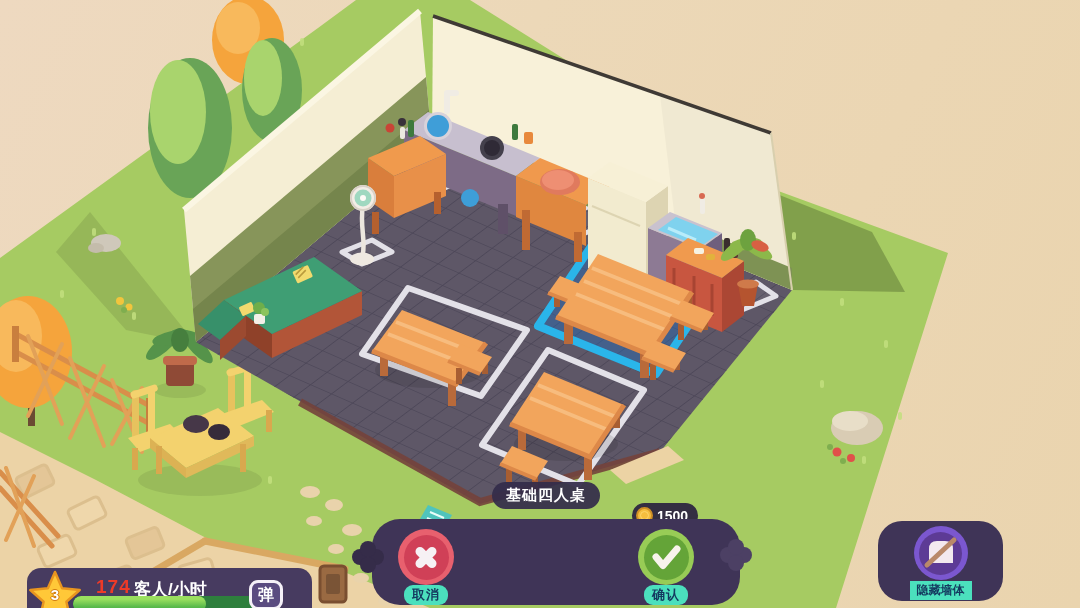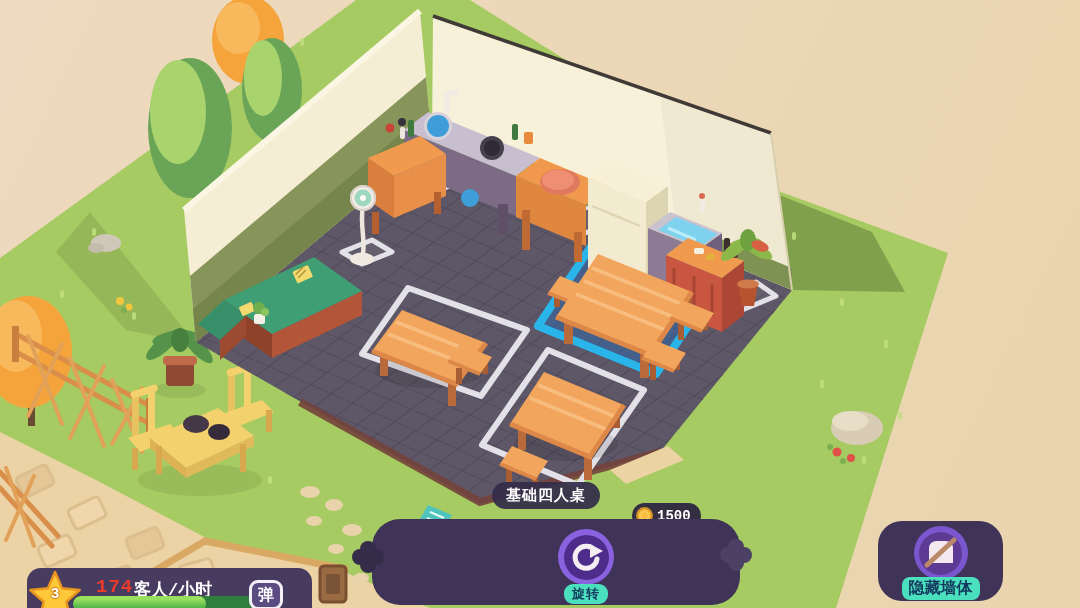--- a/index.html
+++ b/index.html
@@ -1,18 +1,18 @@
 <!DOCTYPE html>
 <html><head>
 <meta charset="utf-8">
 <style>
   html,body{margin:0;padding:0;background:#caa;}
   #stage{position:relative;width:1080px;height:608px;overflow:hidden;
     background:linear-gradient(115deg,#eed9c0 0%,#ecd8b8 40%,#ead4ae 100%);
-    font-family:Liberation Mono, monospace;}
+    font-family:Liberation Sans, sans-serif;}
   .abs{position:absolute;}
   svg{display:block;}
   
   .tooltip-pill{left:492px;top:482px;background:rgba(52,44,74,.93);color:#fff;
     font-size:15px;font-weight:bold;padding:4px 14px;border-radius:15px;letter-spacing:1px;}
   .coin-pill{left:632px;top:503px;background:rgba(45,37,64,.95);color:#fff;height:25px;
     border-radius:13px;display:flex;align-items:center;gap:4px;padding:0 10px 0 4px;font-size:14px;font-weight:bold;}
   .coin{width:17px;height:17px;border-radius:50%;background:#f6bd3e;border:2px solid #cf8f25;box-sizing:border-box;position:relative;}
   .coin::after{content:"";position:absolute;inset:2px;border-radius:50%;border:1.5px solid #ffd56a;}
   .toolbar{left:372px;top:519px;width:368px;height:86px;background:#3f3457;border-radius:28px;}
@@ -26,22 +26,22 @@
   .ring-purple{background:#8a62e0;} .inner-store{background:#5e36ae;} .inner-rotate{background:#4d2c8c;}
   .ring-confirm{background:#98cc56;} .inner-confirm{background:#64a438;}
   .glyph-x{position:relative;width:30px;height:30px;display:block;}
   .glyph-x::before,.glyph-x::after{content:"";position:absolute;left:2px;top:11px;width:26px;height:9px;border-radius:5px;background:#f6f1f4;}
   .glyph-x::before{transform:rotate(45deg);} .glyph-x::after{transform:rotate(-45deg);}
   .btn-label{display:inline-block;margin-top:-8px;background:#4be0bd;color:#14395f;font-size:13px;font-weight:bold;
     padding:1px 8px;border-radius:9px;position:relative;z-index:3;letter-spacing:1px;}
   .hidewalls{left:878px;top:521px;width:125px;height:80px;background:#3f3457;border-radius:24px;text-align:center;}
   .hw-circle{width:54px;height:54px;border-radius:50%;background:#7b57cf;margin:5px auto 0;display:flex;align-items:center;justify-content:center;}
   .hw-inner{width:43px;height:43px;border-radius:50%;background:#5d3b95;display:flex;align-items:center;justify-content:center;}
-  .hw-label{display:inline-block;margin-top:-10px;background:#4be0bd;color:#14395f;font-size:16px;font-weight:bold;
-    padding:1px 7px;border-radius:8px;position:relative;z-index:3;}
+  .hw-label{display:inline-block;margin-top:-10px;background:#4be0bd;color:#14395f;font-size:12px;font-weight:bold;
+    padding:1px 7px;border-radius:0;position:relative;z-index:3;}
   .stats{left:27px;top:568px;width:285px;height:44px;background:#473b60;border-radius:14px 14px 0 0;}
   .stats .rate{position:absolute;left:69px;top:8px;color:#ee3a28;font-size:19px;font-weight:bold;letter-spacing:1px;}
   .stats .unit{position:absolute;left:107px;top:10px;color:#fff;font-size:17px;font-weight:bold;}
   .ptrack{position:absolute;left:46px;top:28px;width:190px;height:16px;background:#2e7f3d;border-radius:9px;overflow:hidden;}
   .pfill{height:100%;background:linear-gradient(#9ae05f 20%,#57b84a 70%);border-radius:9px;}
   .star-num{position:absolute;left:13px;top:18px;width:30px;text-align:center;color:#fff;font-weight:bold;font-size:15px;
     text-shadow:0 1px 0 #d27c12,0 -1px 0 #d27c12,1px 0 0 #d27c12,-1px 0 0 #d27c12;z-index:4;}
   .tan-btn{position:absolute;left:222px;top:12px;width:34px;height:30px;background:#5a4b80;border:3px solid #f5f1f8;
     border-radius:9px;color:#fff;font-size:16px;font-weight:bold;display:flex;align-items:center;justify-content:center;box-sizing:border-box;}
 </style>
@@ -423,34 +423,41 @@
         <i style="left:0;top:-8px"></i>
         <i style="left:0;top:8px"></i>
   </div>
   <div class="clover r" style="right:2px;top:28px">
     <i style="left:-8px;top:0"></i>
         <i style="left:8px;top:0"></i>
         <i style="left:0;top:-8px"></i>
         <i style="left:0;top:8px"></i>
   </div>
 
-
-
-  <div class="btn-group" style="left:182px">
-    <div class="btn-circle ring-purple">
-          <div class="btn-inner inner-rotate">
-      <svg width="34" height="34" viewBox="-17 -17 34 34">
-        <path d="M9.5,-5.5 A11,11 0 1 0 11,2" stroke="#f4eef2" stroke-width="5" fill="none" stroke-linecap="round"></path>
-        <polygon points="4,-13 17,-6 4,1" fill="#f4eef2"></polygon>
+  <div class="btn-group" style="left:22px">
+    <div class="btn-circle ring-cancel">
+          <div class="btn-inner inner-cancel">
+      <span class="glyph-x"></span>
+    </div>
+        </div>
+    <div class="btn-label">取消</div>
+  </div>
+
+
+
+  <div class="btn-group" style="left:262px">
+    <div class="btn-circle ring-confirm">
+          <div class="btn-inner inner-confirm">
+      <svg width="32" height="32" viewBox="-16 -16 32 32">
+        <path d="M-10,0 L-3,8.5 L11,-8" stroke="#f8f3ec" stroke-width="7" fill="none" stroke-linecap="round" stroke-linejoin="round"></path>
       </svg>
     </div>
         </div>
-    <div class="btn-label">旋转</div>
-  </div>
-
+    <div class="btn-label">确认</div>
+  </div>
 </div>
 
 <div class="abs hidewalls">
   <div class="hw-circle">
         <div class="hw-inner">
     <svg width="36" height="34" viewBox="-18 -17 36 34">
       <path d="M-12,10 L-12,-4 Q-12,-12 -4,-12 L4,-12 Q12,-12 12,-4 L12,10 Z" fill="#f3e9ef"></path>
       <path d="M-14,12 L13,-13" stroke="#b9896a" stroke-width="5" stroke-linecap="round"></path>
     </svg>
   </div>

